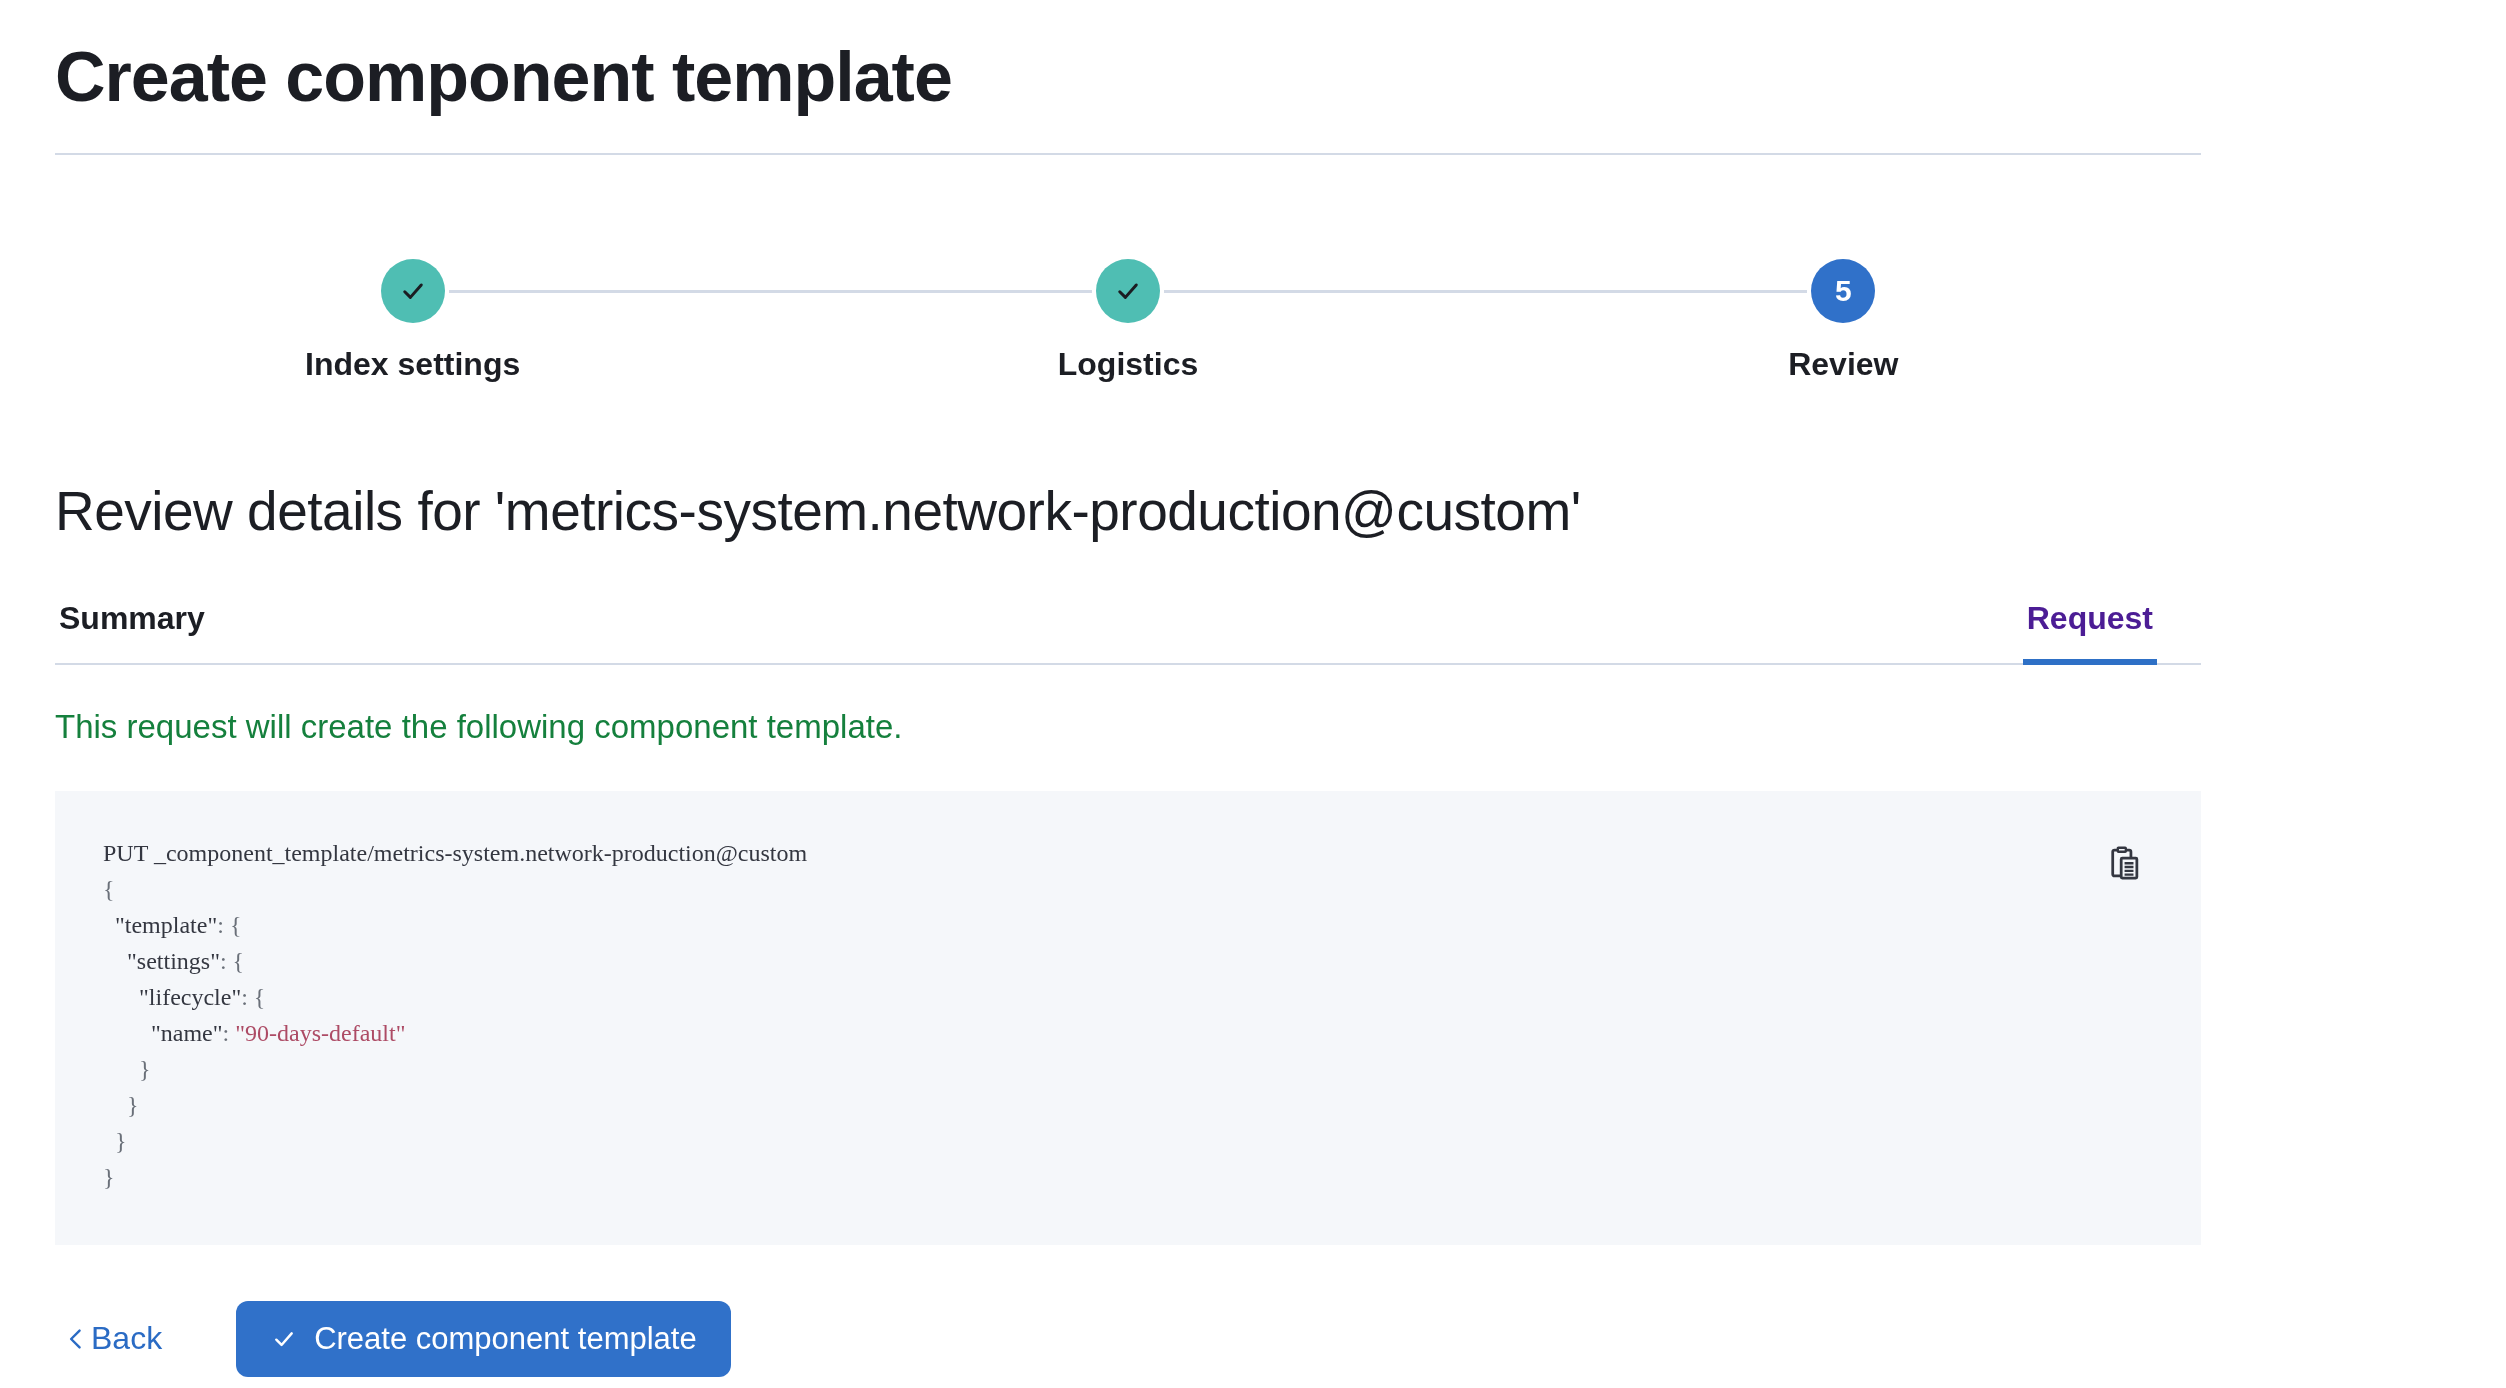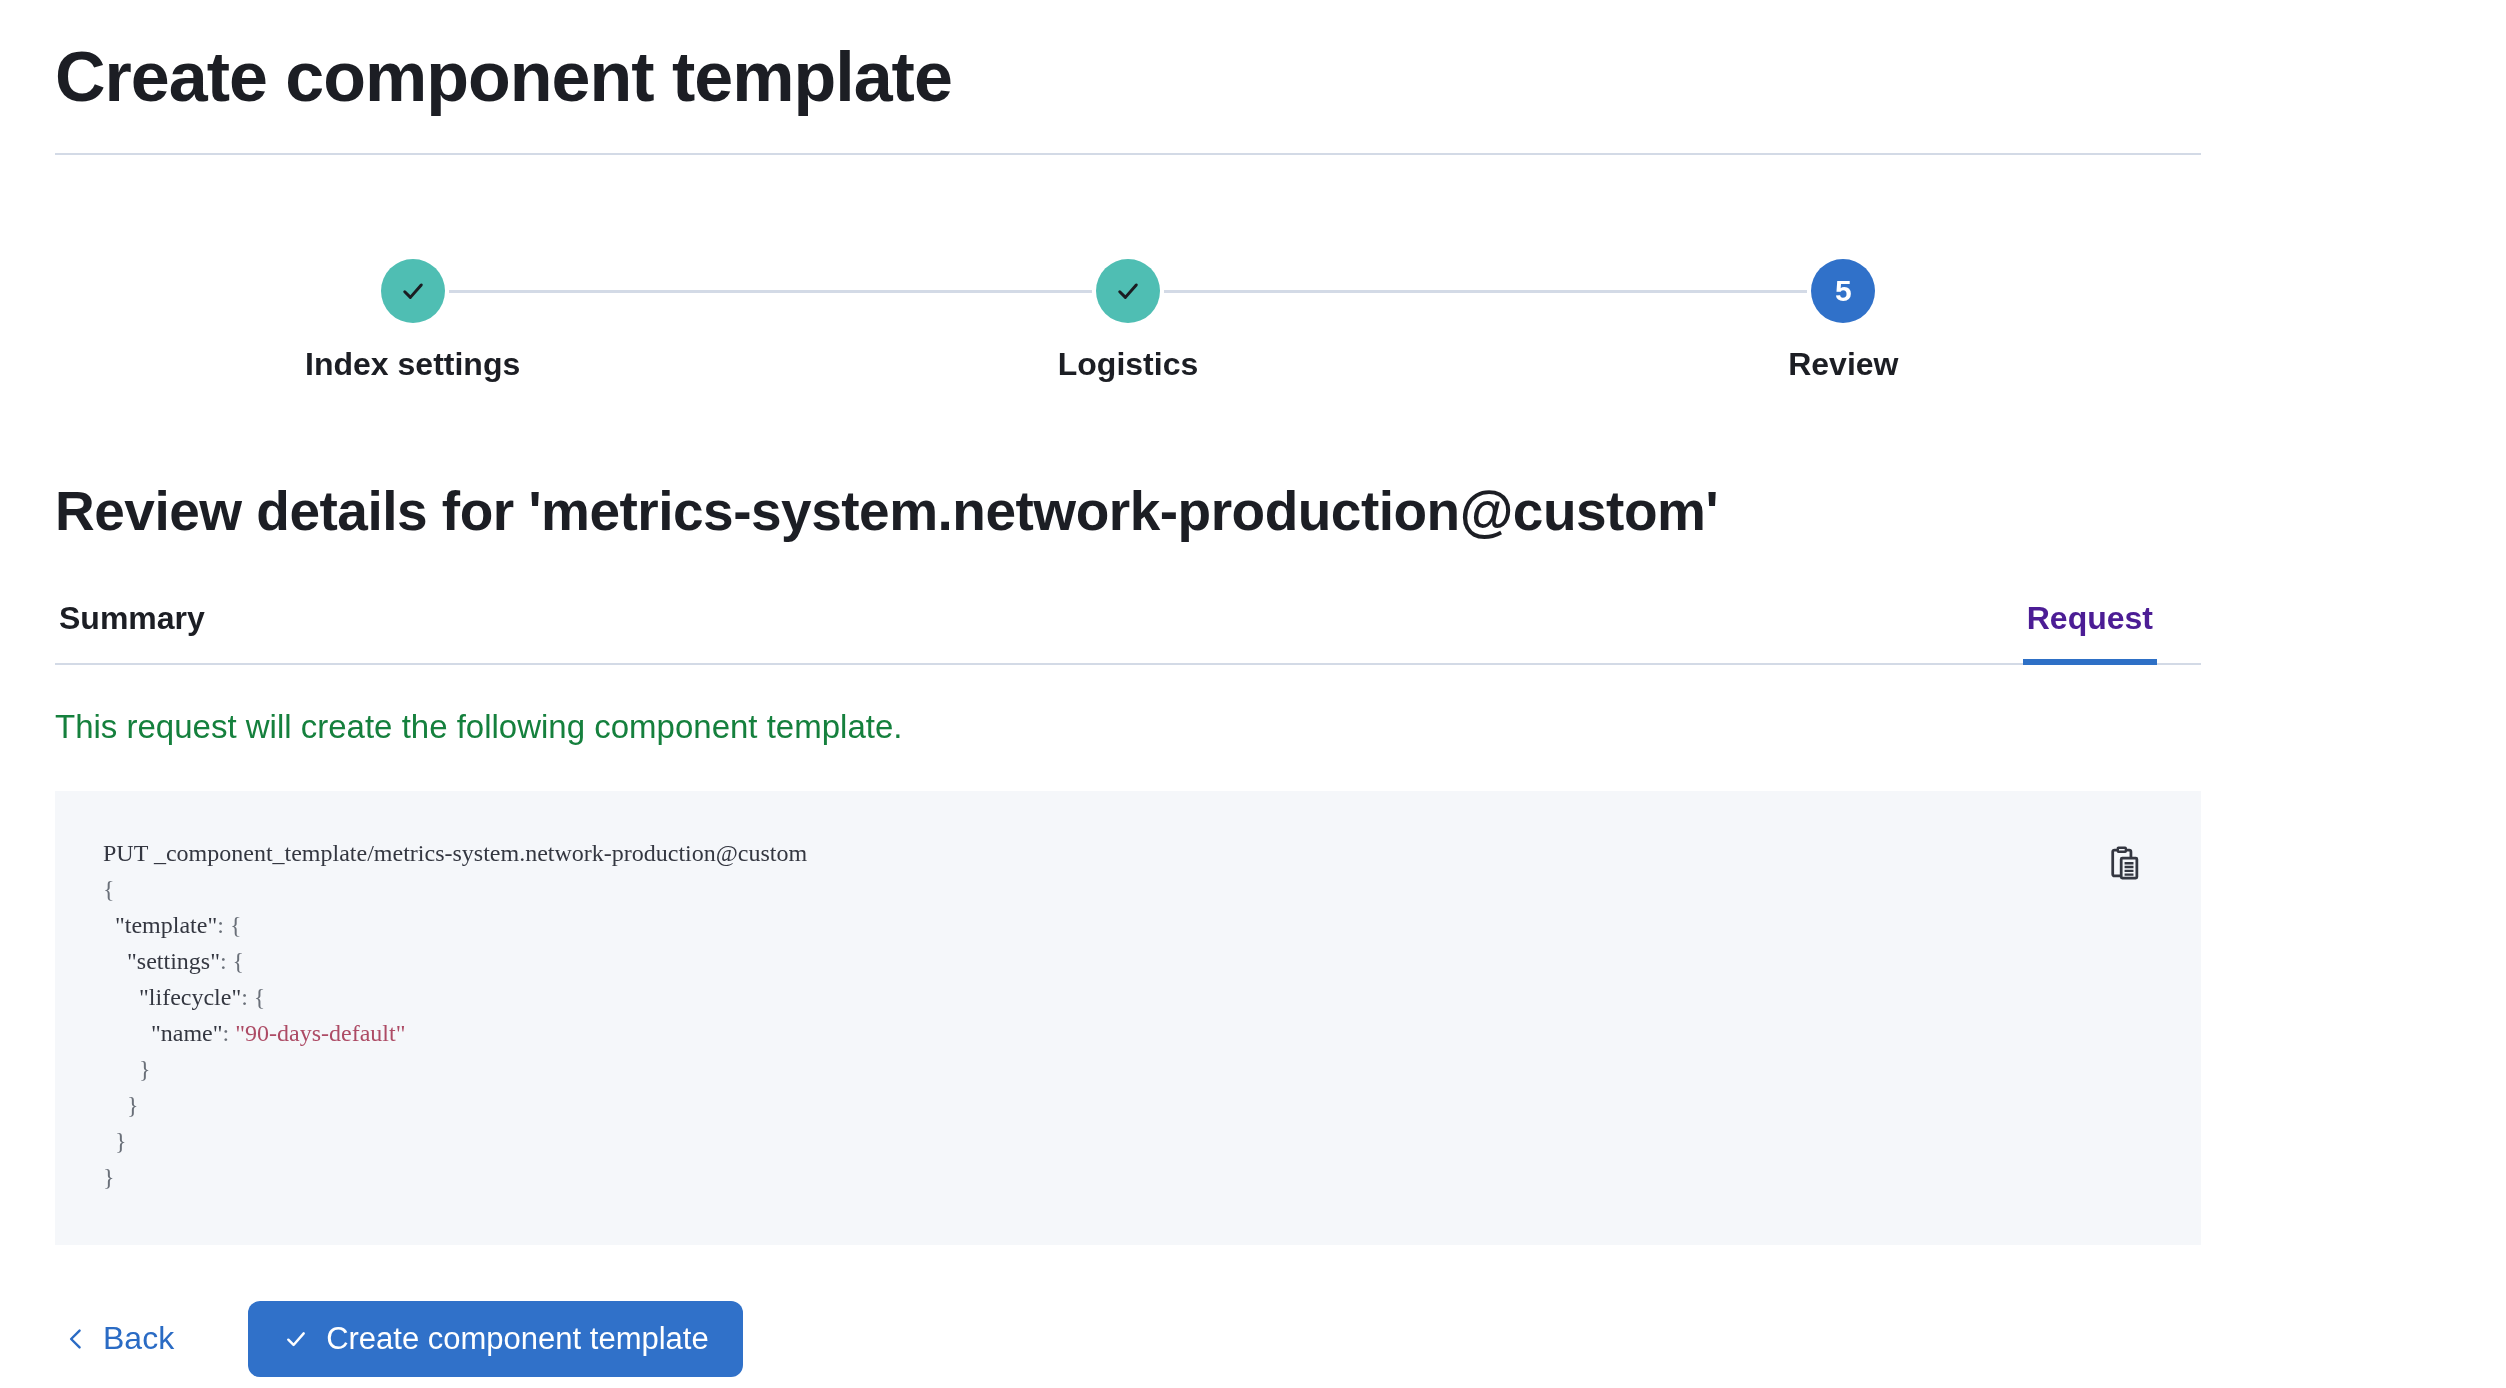--- a/index.html
+++ b/index.html
@@ -83,21 +83,21 @@
   .step.hovered .step-label {
     text-decoration: underline;
     text-decoration-thickness: 3px;
     text-underline-offset: 6px;
   }
 
   
   h2.review-heading {
     margin: 94px 0 0 0;
     font-size: 55px;
-    font-weight: 700;
+    font-weight: 400;
     letter-spacing: -0.5px;
     line-height: 1.2;
     color: #1c1e24;
   }
 
   
   .tabs {
     margin-top: 48px;
     display: flex;
     border-bottom: 2px solid #d3dae6;
@@ -172,21 +172,21 @@
 
   
   .footer {
     margin-top: 56px;
     display: flex;
     align-items: center;
   }
   .back-link {
     display: inline-flex;
     align-items: center;
-    gap: 14px;
+    gap: 2px;
     background: none;
     border: none;
     font-family: inherit;
     font-size: 32px;
     font-weight: 500;
     color: #2a6bc4;
     cursor: pointer;
     padding: 0 8px;
   }
   .submit-btn {

